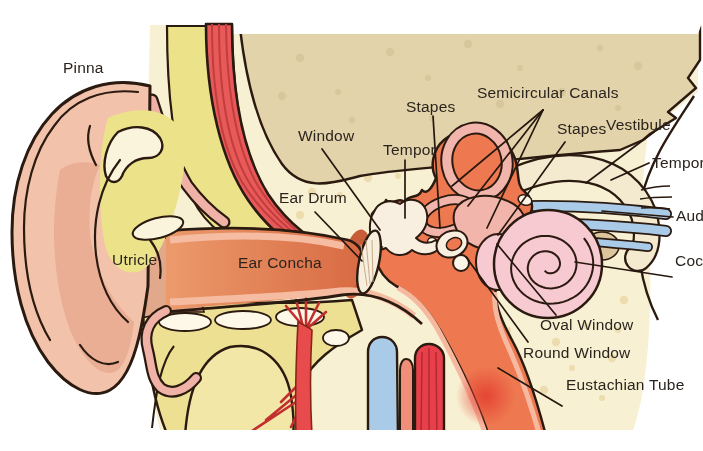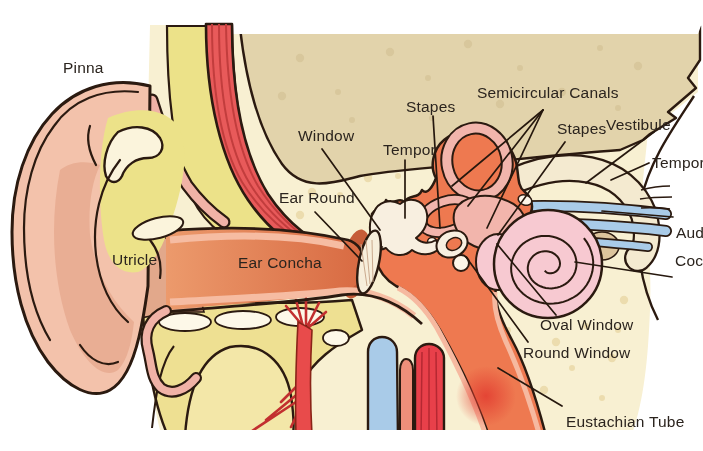--- a/index.html
+++ b/index.html
@@ -208,26 +208,26 @@
     <path d="M562,406 L498,368"></path>
     <path d="M315,212 L362,261"></path>
   </g>
 
   <polygon id="bottomTear" fill="#ffffff" points="112,451 112,432 112,430 125,430 138,430 151,430 164,430 177,430 190,430 203,430 216,430 229,430 242,430 255,430 268,430 281,430 294,430 307,430 320,430 333,430 346,430 359,430 372,430 385,430 398,430 411,430 424,430 437,430 450,430 463,430 476,430 489,430 502,430 515,430 528,430 541,430 554,430 567,430 580,430 593,430 606,430 619,430 632,430 645,430 648,451"></polygon>
 </svg>
 
 <span class="lb" style="left:63px;top:59px">Pinna</span>
 <span class="lb" style="left:112px;top:251px">Utricle</span>
 <span class="lb" style="left:238px;top:254px">Ear Concha</span>
-<span class="lb" style="left:279px;top:189px">Ear Round</span>
+<span class="lb" style="left:279px;top:189px">Ear Drum</span>
 <span class="lb" style="left:298px;top:127px">Window</span>
 <span class="lb" style="left:383px;top:141px">Tempor</span>
 <span class="lb" style="left:406px;top:98px">Stapes</span>
 <span class="lb" style="left:477px;top:84px">Semicircular Canals</span>
 <span class="lb" style="left:557px;top:120px">Stapes</span>
 <span class="lb" style="left:606px;top:116px">Vestibule</span>
 <span class="lb" style="left:652px;top:154px">Tempor</span>
-<span class="lb" style="left:676px;top:224px">Aud</span>
+<span class="lb" style="left:676px;top:207px">Aud</span>
 <span class="lb" style="left:675px;top:252px">Coc</span>
 <span class="lb" style="left:523px;top:344px">Round Window</span>
 <span class="lb" style="left:540px;top:316px">Oval Window</span>
-<span class="lb" style="left:566px;top:413px">Eustachian Tube</span>
+<span class="lb" style="left:566px;top:376px">Eustachian Tube</span>
 </div>
 
 </body></html>

